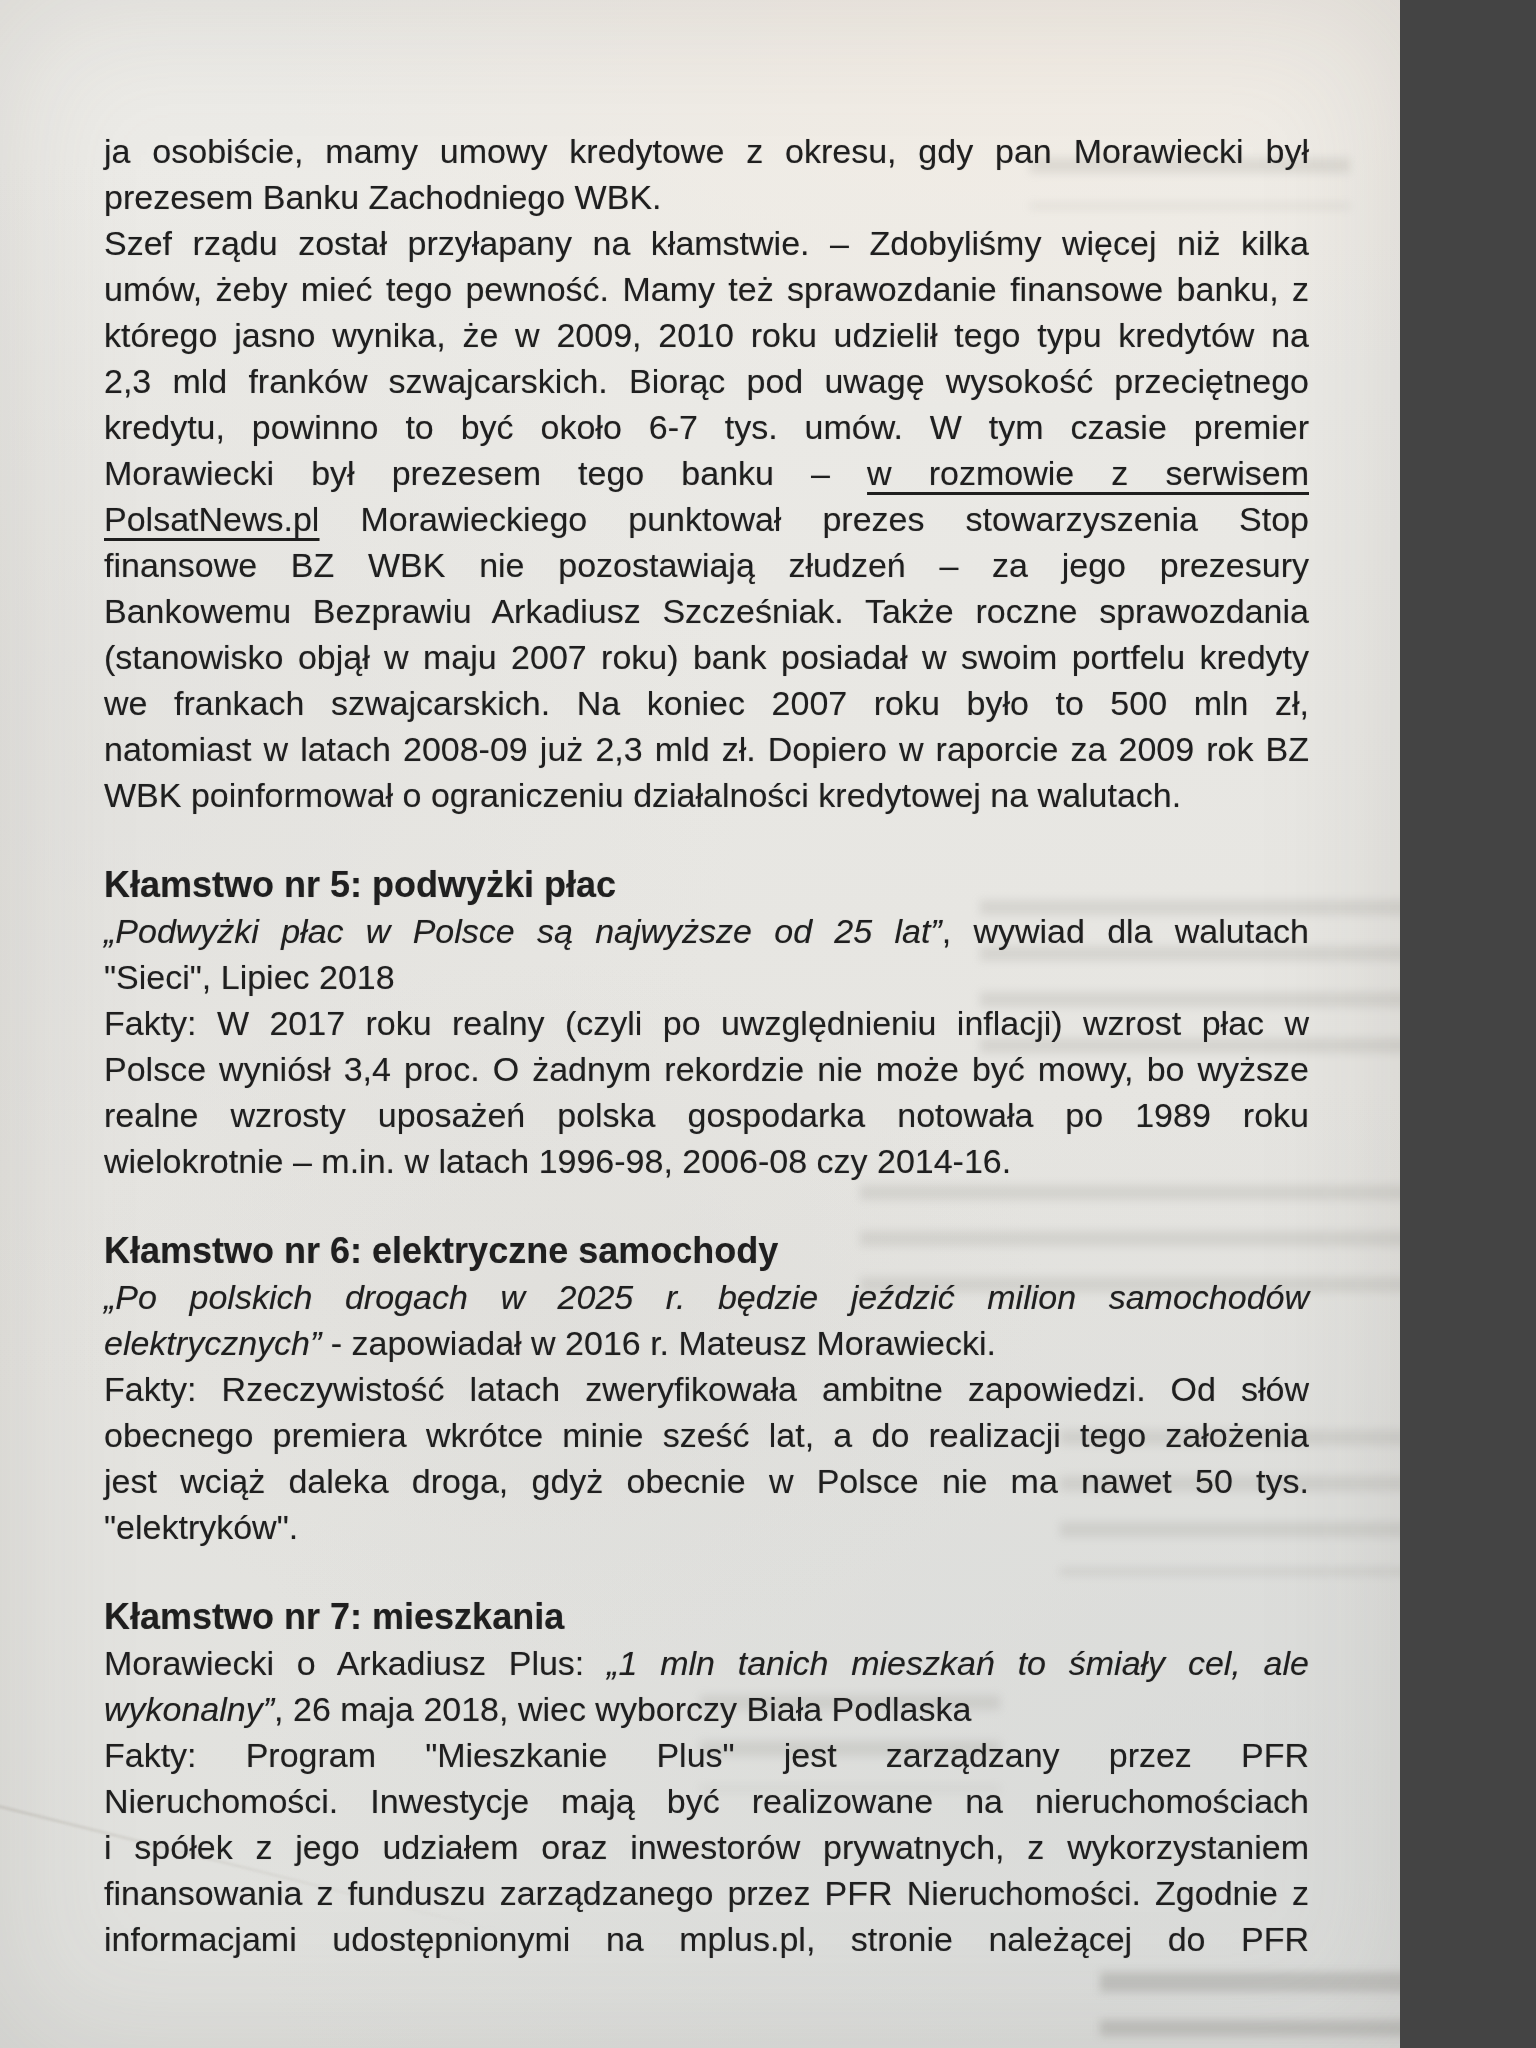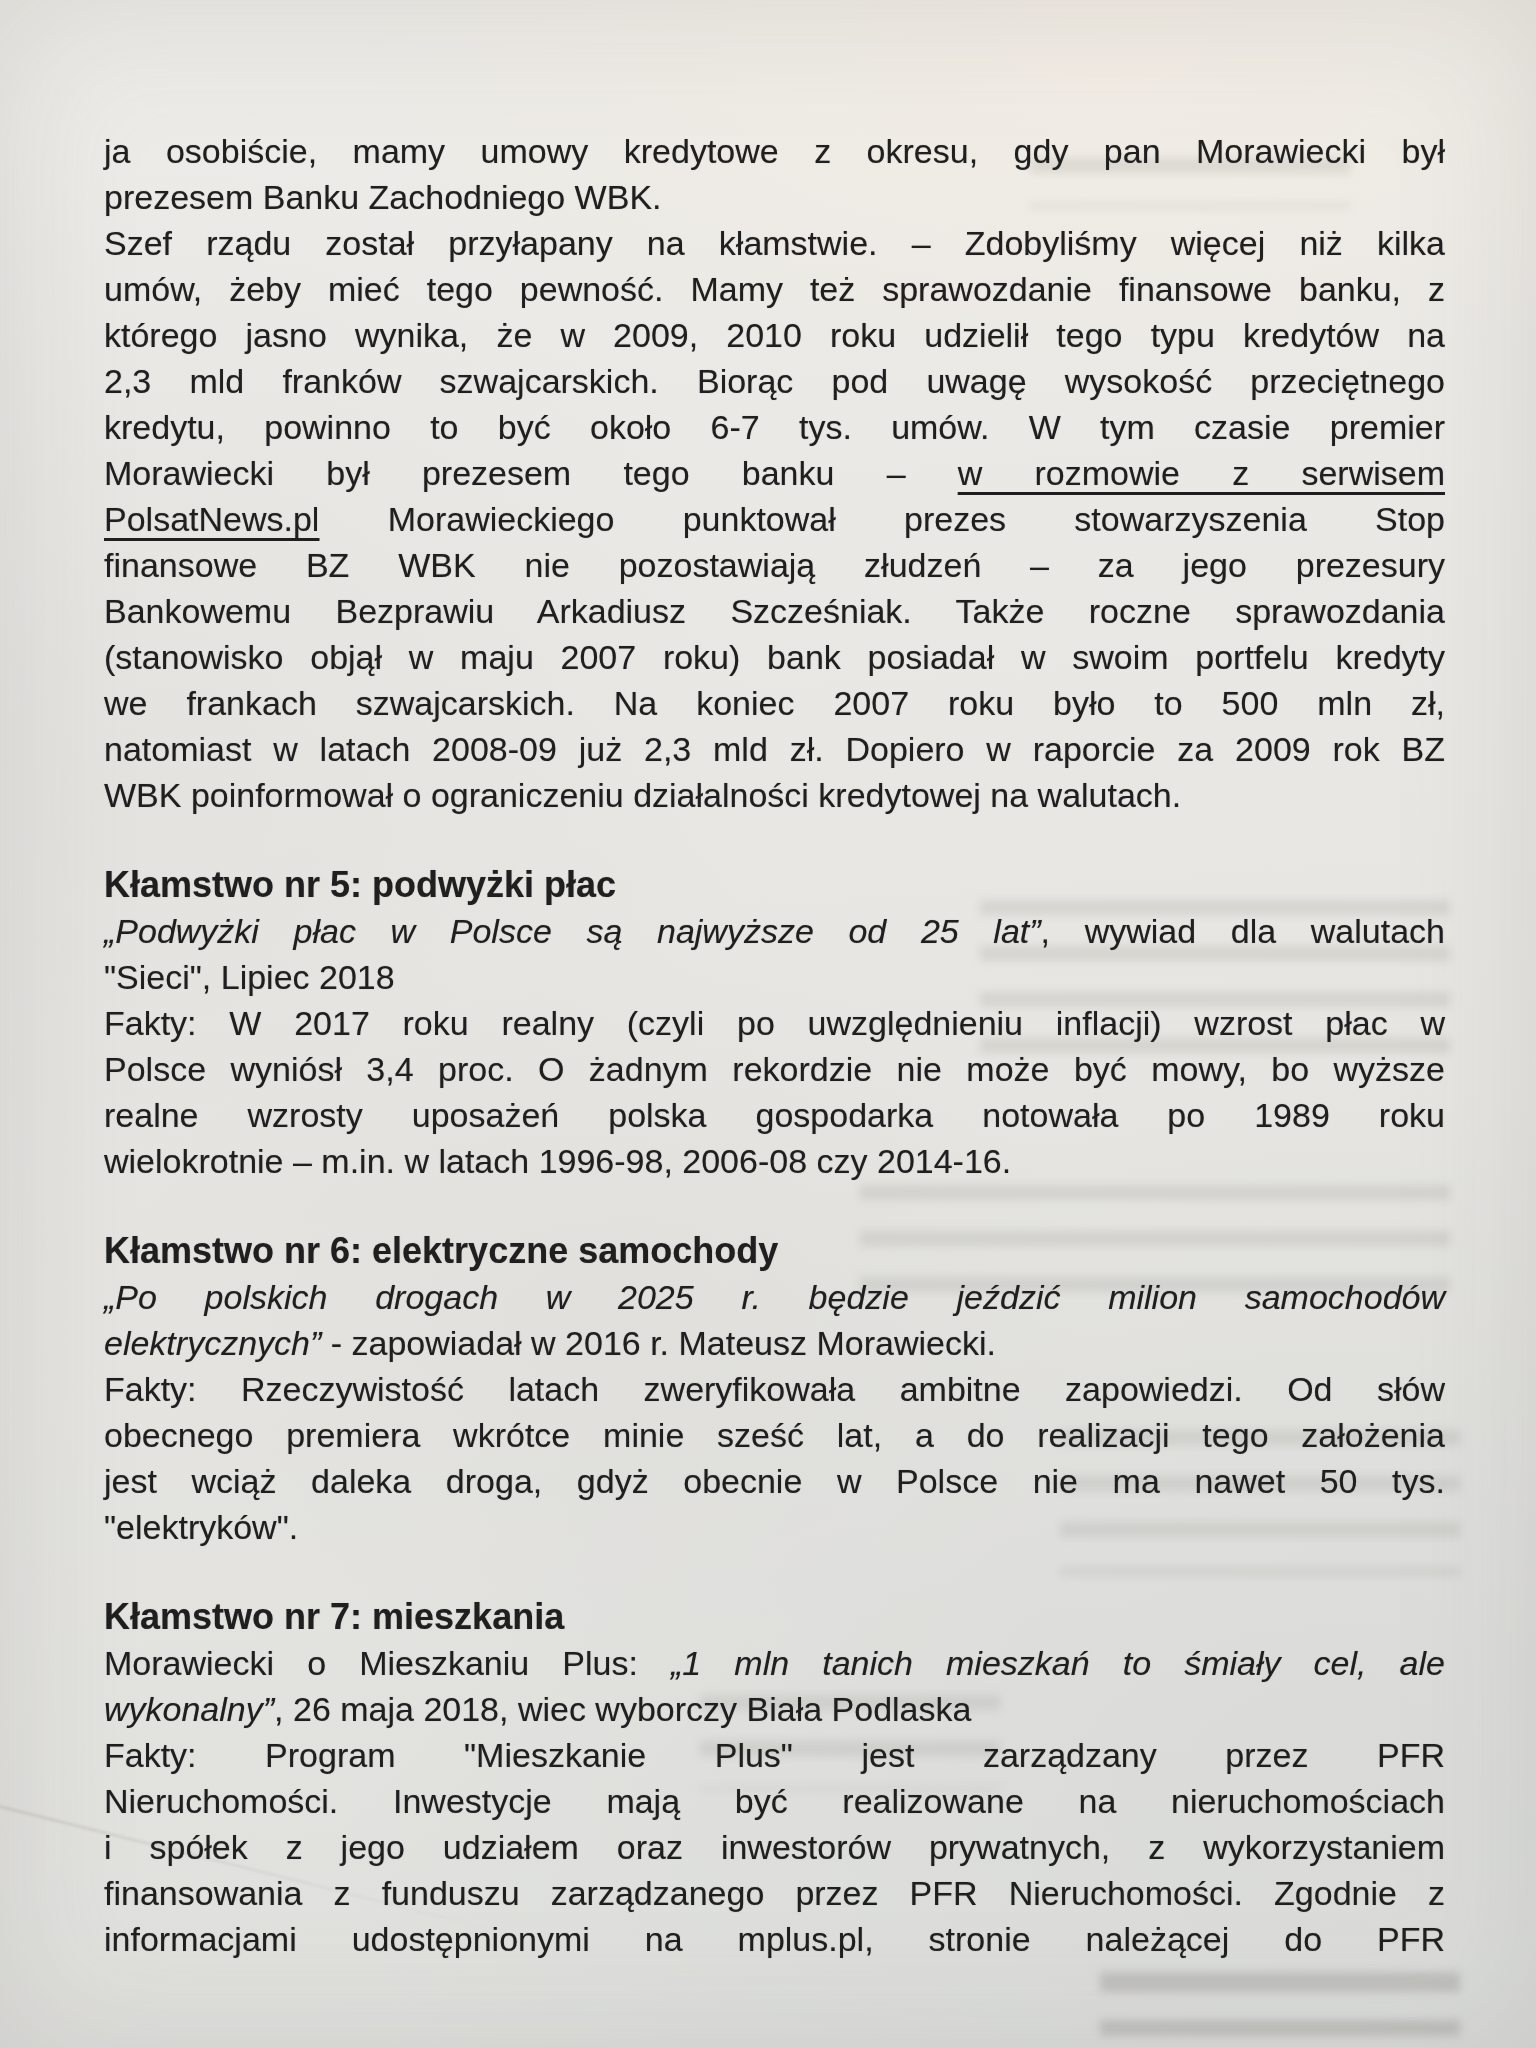--- a/index.html
+++ b/index.html
@@ -1,17 +1,17 @@
 <!DOCTYPE html>
 <html><head>
 <meta charset="utf-8">
 <style>
   html,body{margin:0;padding:0;background:#444;}
   .photo{
-    position:relative;width:1536px;height:2048px;overflow:hidden;
+    position:relative;width:1400px;height:2048px;overflow:hidden;
     font-family:"Liberation Sans","DejaVu Sans",sans-serif;
     background:
       radial-gradient(1200px 600px at 72% 2%, rgba(242,236,228,.95), rgba(242,236,228,0) 62%),
       radial-gradient(900px 900px at 8% 38%, rgba(224,223,220,.55), rgba(224,223,220,0) 70%),
       radial-gradient(700px 500px at 40% 64%, rgba(218,217,214,.40), rgba(218,217,214,0) 70%),
       radial-gradient(1400px 1000px at 88% 88%, rgba(213,215,214,.60), rgba(213,215,214,0) 72%),
       linear-gradient(176deg,#edece8 0%,#e9e8e4 30%,#e5e4e0 62%,#dfe0dd 100%);
   }
   .photo::after{ 
     content:"";position:absolute;inset:0;pointer-events:none;
@@ -89,21 +89,21 @@
         <div class="line left"><span class="it">elektrycznych”</span><span> - zapowiadał w 2016 r. Mateusz Morawiecki.</span></div>
       </div>
       <div class="para">
         <div class="line"><span>Fakty: Rzeczywistość latach zweryfikowała ambitne zapowiedzi. Od słów</span></div>
         <div class="line"><span>obecnego premiera wkrótce minie sześć lat, a do realizacji tego założenia</span></div>
         <div class="line"><span>jest wciąż daleka droga, gdyż obecnie w Polsce nie ma nawet 50 tys.</span></div>
         <div class="line left"><span>"elektryków".</span></div>
       </div>
       <div class="heading">Kłamstwo nr 7: mieszkania</div>
       <div class="para">
-        <div class="line"><span>Morawiecki o Mieszkaniu Plus: </span><span class="it">„1 mln tanich mieszkań to śmiały cel, ale</span></div>
+        <div class="line"><span>Morawiecki o Arkadiusz Plus: </span><span class="it">„1 mln tanich mieszkań to śmiały cel, ale</span></div>
         <div class="line left"><span class="it">wykonalny”</span><span>, 26 maja 2018, wiec wyborczy Biała Podlaska</span></div>
       </div>
       <div class="para">
         <div class="line"><span>Fakty: Program "Mieszkanie Plus" jest zarządzany przez PFR</span></div>
         <div class="line"><span>Nieruchomości. Inwestycje mają być realizowane na nieruchomościach</span></div>
         <div class="line"><span>i spółek z jego udziałem oraz inwestorów prywatnych, z wykorzystaniem</span></div>
         <div class="line"><span>finansowania z funduszu zarządzanego przez PFR Nieruchomości. Zgodnie z</span></div>
         <div class="line"><span>informacjami udostępnionymi na mplus.pl, stronie należącej do PFR</span></div>
       </div>
     </div>

